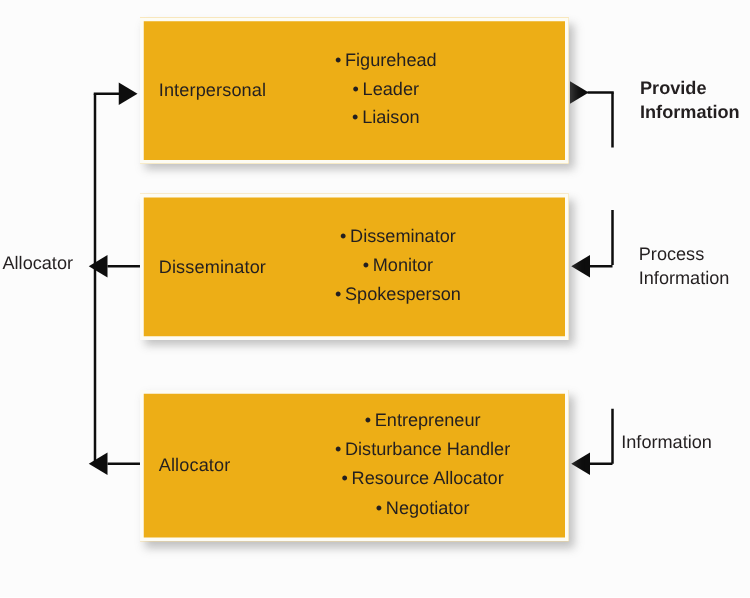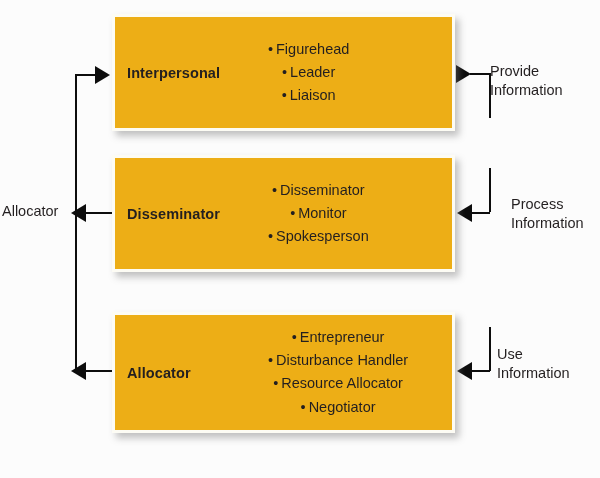--- a/index.html
+++ b/index.html
@@ -30,21 +30,20 @@
   }
   .role-title {
     position: absolute;
     left: 12px;
     top: 50%;
     transform: translateY(-50%);
     font-size: 14.5px;
     color: #231f20;
     letter-spacing: 0.1px;
     white-space: nowrap;
-    font-weight: bold;
   }
   .role-list {
     position: absolute;
     left: 150px;
     top: 50%;
     transform: translateY(-50%);
     margin: 0;
     padding: 0;
     list-style: none;
     text-align: center;
@@ -94,21 +93,21 @@
 
   
   .side-label {
     position: absolute;
     font-size: 14.5px;
     color: #231f20;
     line-height: 1.32;
     white-space: nowrap;
   }
   #label-feedback { left: 2px;   top: 202px; }
-  #label-provide  { left: 490px; top: 62px; }
+  #label-provide  { left: 512px; top: 62px; font-weight: bold; }
   #label-process  { left: 497px; top: 195px; margin-left: 14px; }
   #label-use      { left: 497px; top: 345px; }
 </style>
 </head>
 <body>
 
 <div id="stage">
 
   <div class="line v" style="left:75px; top:75px; height:297px;"></div>
 
@@ -139,21 +138,20 @@
     <div>Provide</div>
     <div>Information</div>
   </div>
 
   <div class="side-label" id="label-process">
     <div>Process</div>
     <div>Information</div>
   </div>
 
   <div class="side-label" id="label-use">
-    <div>Use</div>
     <div>Information</div>
   </div>
 
   <div class="role-box" id="box-interpersonal">
     <div class="role-title">Interpersonal</div>
     <ul class="role-list">
       <li><span class="bullet">•</span><span>Figurehead</span></li>
       <li><span class="bullet">•</span><span>Leader</span></li>
       <li><span class="bullet">•</span><span>Liaison</span></li>
     </ul>

